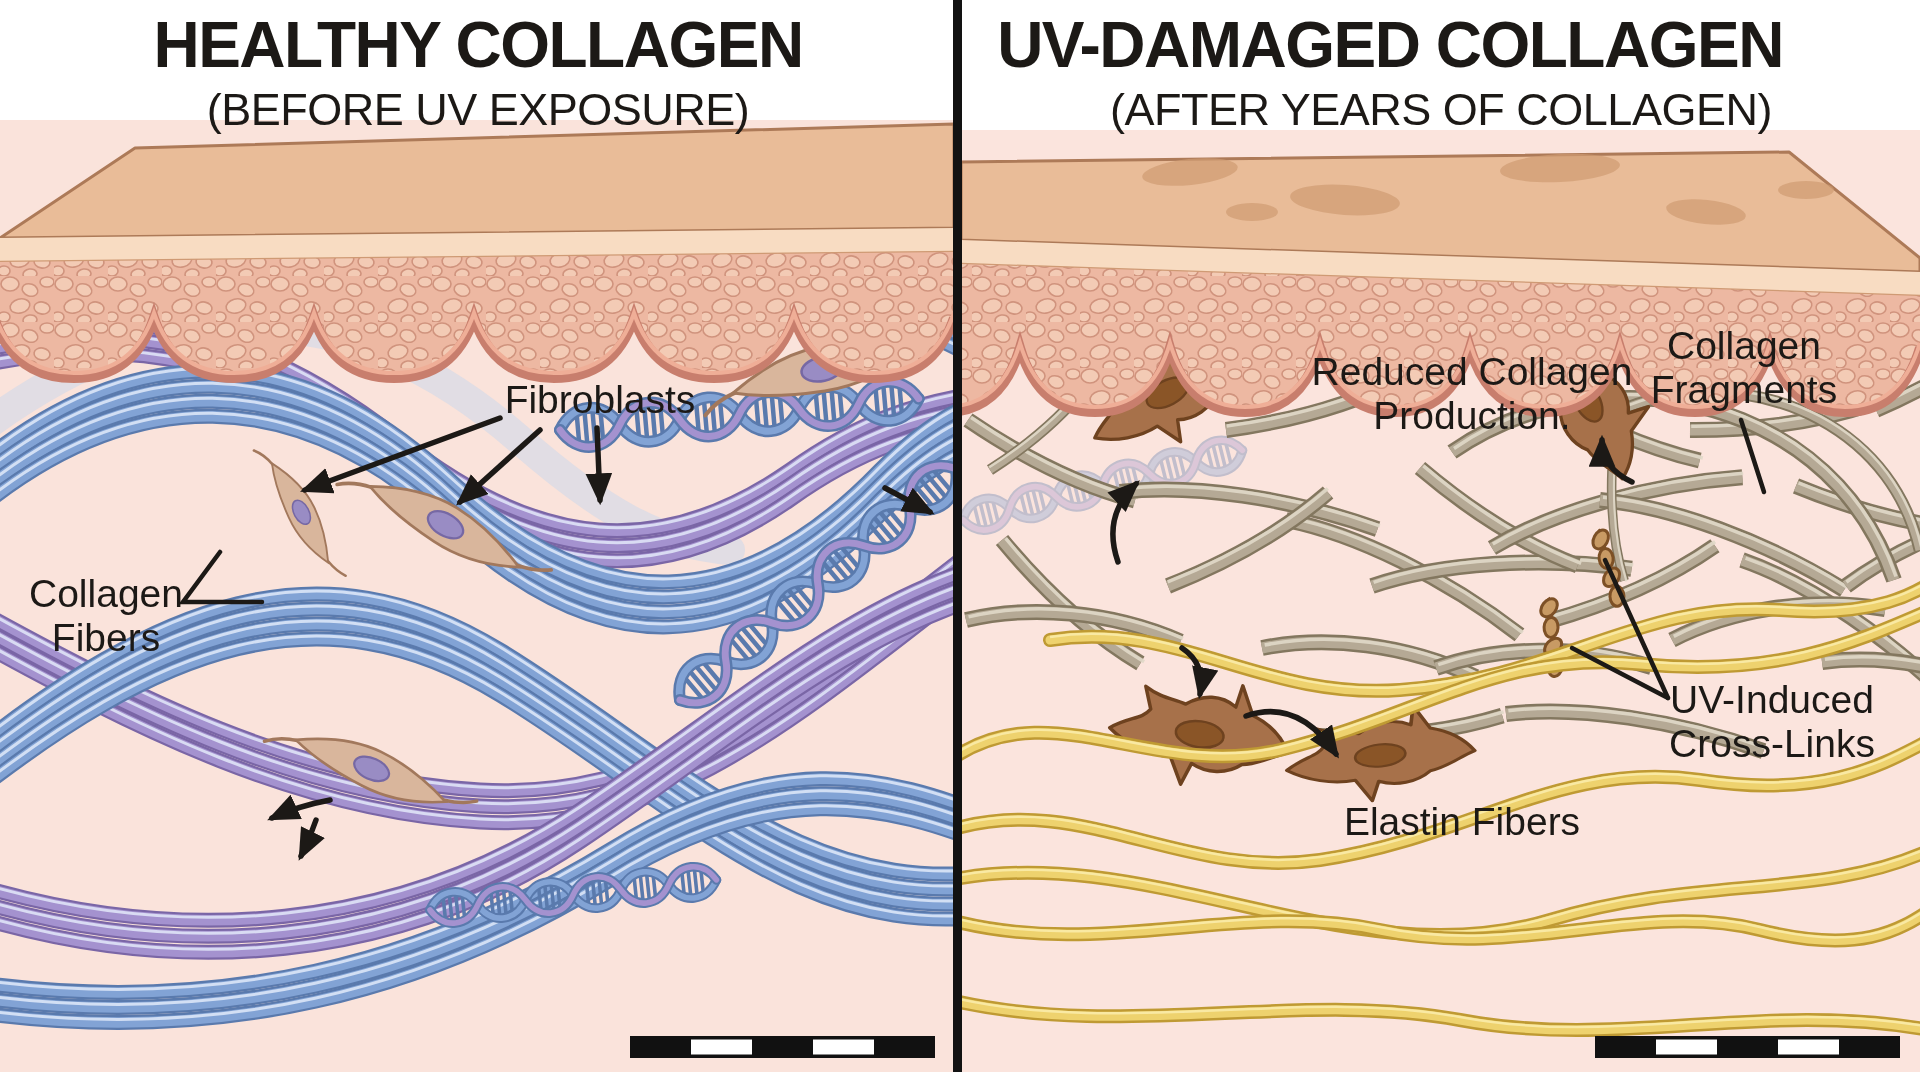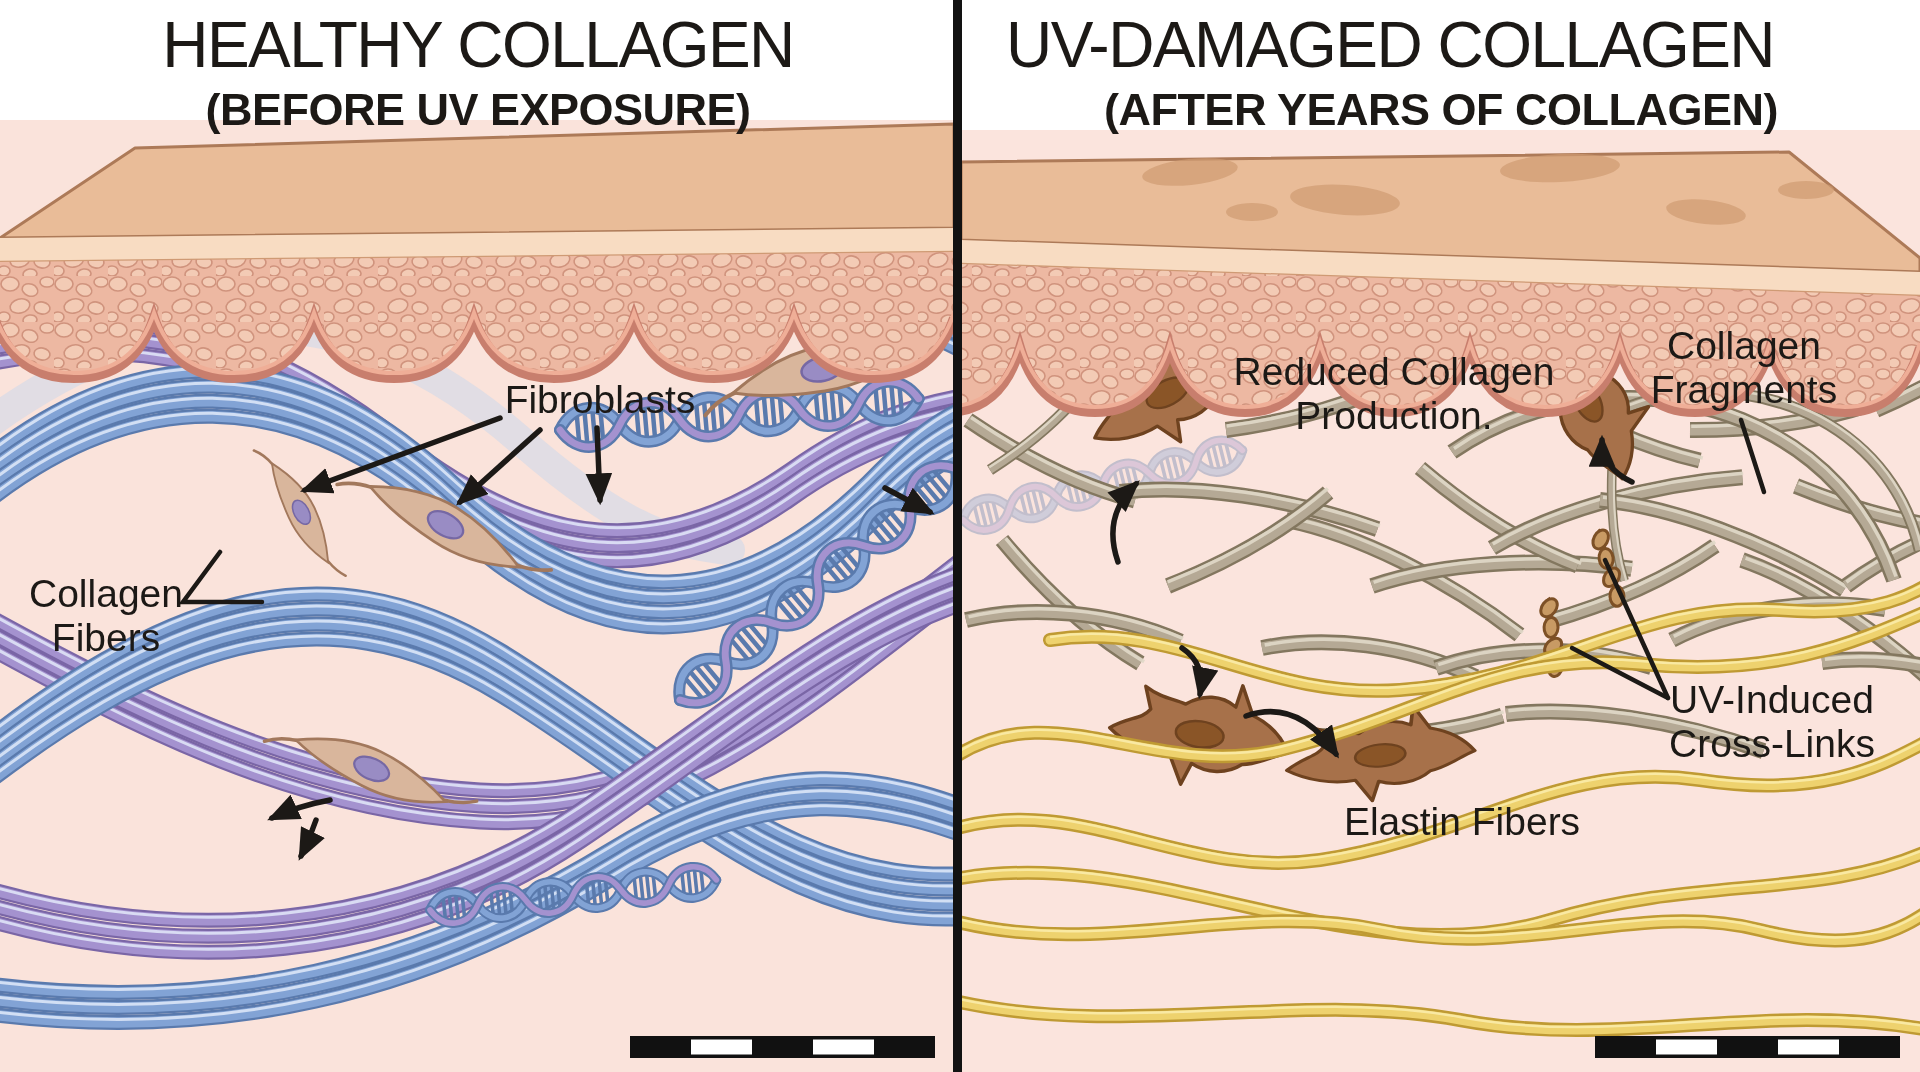--- a/index.html
+++ b/index.html
@@ -13,23 +13,23 @@
     --fibroblast-body:#d9b69c; --fibroblast-edge:#a2785c; --fibroblast-nucleus:#998cc4;
     --fragment:#b5a995; --fragment-dark:#83775f; --fragment-light:#e0d8c8;
     --damaged-cell:#a7714a; --damaged-cell-edge:#6e421f; --damaged-nucleus:#8a5527;
     --elastin:#eed26e; --elastin-dark:#bf9a33; --elastin-light:#f9eba9;
     --chain:#7d5026; --chain-fill:#c89a64;
   }
   html,body{margin:0;padding:0;background:#fff;font-family:"Liberation Sans",sans-serif;}
   #stage{position:relative;width:1920px;height:1072px;overflow:hidden;background:var(--paper);}
   svg.art{position:absolute;left:0;top:0;width:1920px;height:1072px;}
   .title{position:absolute;transform:translateX(-50%);text-align:right;white-space:nowrap;
-         color:var(--ink);font-weight:normal;font-size:64px;letter-spacing:-1.5px;z-index:3;}
+         color:var(--ink);font-weight:bold;font-size:64px;letter-spacing:-1.5px;z-index:3;}
   .subtitle{position:absolute;transform:translateX(-50%);text-align:center;white-space:nowrap;
-         color:var(--ink);font-weight:700;font-size:45px;letter-spacing:-0.5px;z-index:3;}
+         color:var(--ink);font-weight:400;font-size:45px;letter-spacing:-0.5px;z-index:3;}
   .lbl{position:absolute;transform:translateX(-50%);text-align:center;color:var(--ink);
          font-size:39px;line-height:1.14;z-index:3;}
   
   .so-b{fill:none;stroke:var(--fiber-blue-dark);stroke-width:15;stroke-linecap:round}
   .sm-b{fill:none;stroke:var(--fiber-blue);stroke-width:10.5;stroke-linecap:round}
   .so-p{fill:none;stroke:var(--fiber-purple-dark);stroke-width:15;stroke-linecap:round}
   .sm-p{fill:none;stroke:var(--fiber-purple);stroke-width:10.5;stroke-linecap:round}
   .sh{fill:none;stroke:var(--fiber-highlight);stroke-width:3;opacity:.8;stroke-linecap:round}
   .wideband{fill:none;stroke:#c7d7ee;stroke-width:30;opacity:.5;stroke-linecap:round}
   
@@ -570,18 +570,18 @@
   <div class="title" style="left:478px;top:8px">HEALTHY COLLAGEN</div>
   <div class="subtitle" style="left:478px;top:84px">(BEFORE UV EXPOSURE)</div>
 </div>
 <div>
   <div class="title" style="left:1390px;top:8px">UV-DAMAGED COLLAGEN</div>
   <div class="subtitle" style="left:1441px;top:84px">(AFTER YEARS OF COLLAGEN)</div>
 </div>
 
 <div class="lbl" style="left:600px;top:378px;white-space:nowrap">Fibroblasts</div>
 <div class="lbl" style="left:106px;top:572px;width:240px">Collagen Fibers</div>
-<div class="lbl" style="left:1394px;top:350px;width:400px">Reduced Collagen Production.</div>
+<div class="lbl" style="left:1472px;top:350px;width:400px">Reduced Collagen Production.</div>
 <div class="lbl" style="left:1772px;top:678px;width:290px">UV-Induced Cross-Links</div>
 <div class="lbl" style="left:1744px;top:324px;width:270px">Collagen Fragments</div>
 <div class="lbl" style="left:1462px;top:800px;white-space:nowrap">Elastin Fibers</div>
 
 </div>
 
 </body></html>

